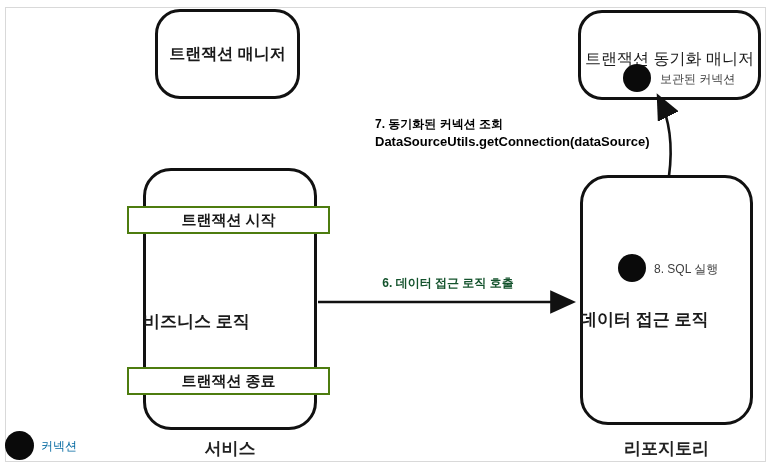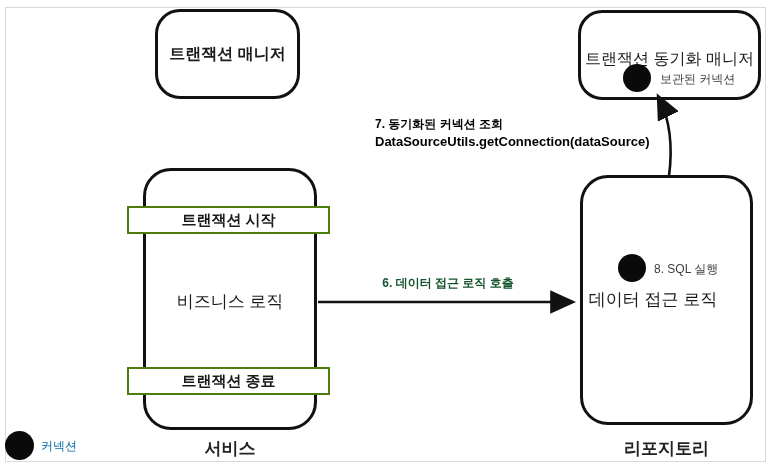--- a/index.html
+++ b/index.html
@@ -60,23 +60,23 @@
     background: #ffffff;
     border: 2px solid #4d7c0f;
     display: flex; align-items: center; justify-content: center;
     font-size: 15px; font-weight: bold;
     z-index: 4;
   }
   .tx-bar-start { top: 206px; }
   .tx-bar-end   { top: 367px; }
   .center-text {
     position: absolute;
-    text-align: center;
-    font-weight: normal;
+    font-weight: bold;
     z-index: 3;
+    margin-top: 20px;
   }
   .business-logic { left: 143px; top: 290px; width: 174px; font-size: 17px; }
   .data-access    { left: 580px; top: 288px; width: 146px; font-size: 17px; }
   .caption {
     position: absolute;
     text-align: center;
     font-size: 17px; font-weight: bold;
     color: #222222;
     z-index: 3;
   }

